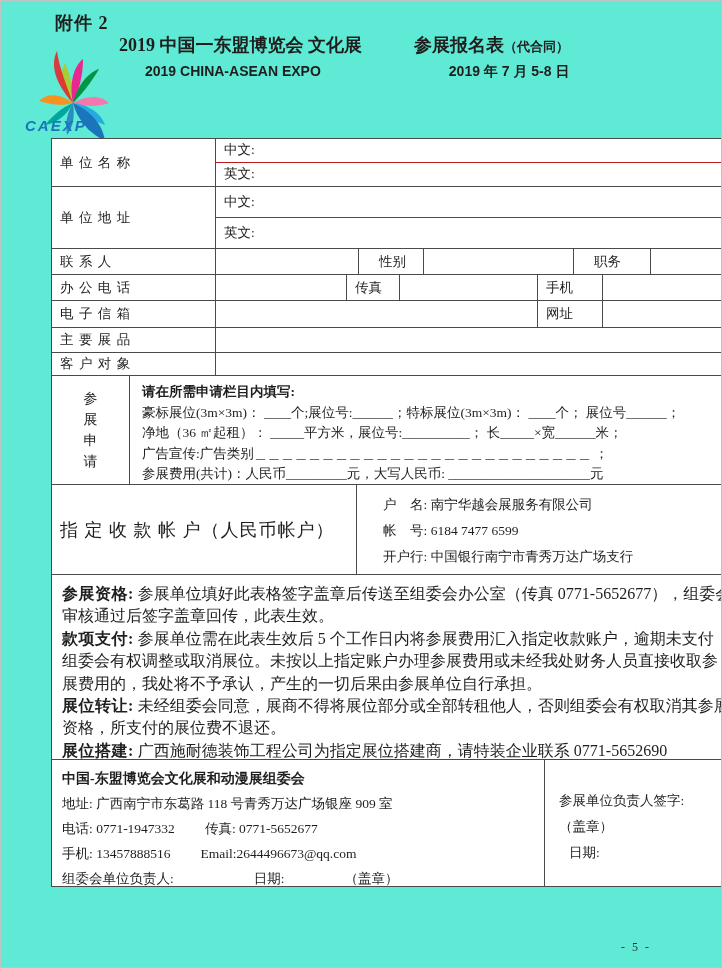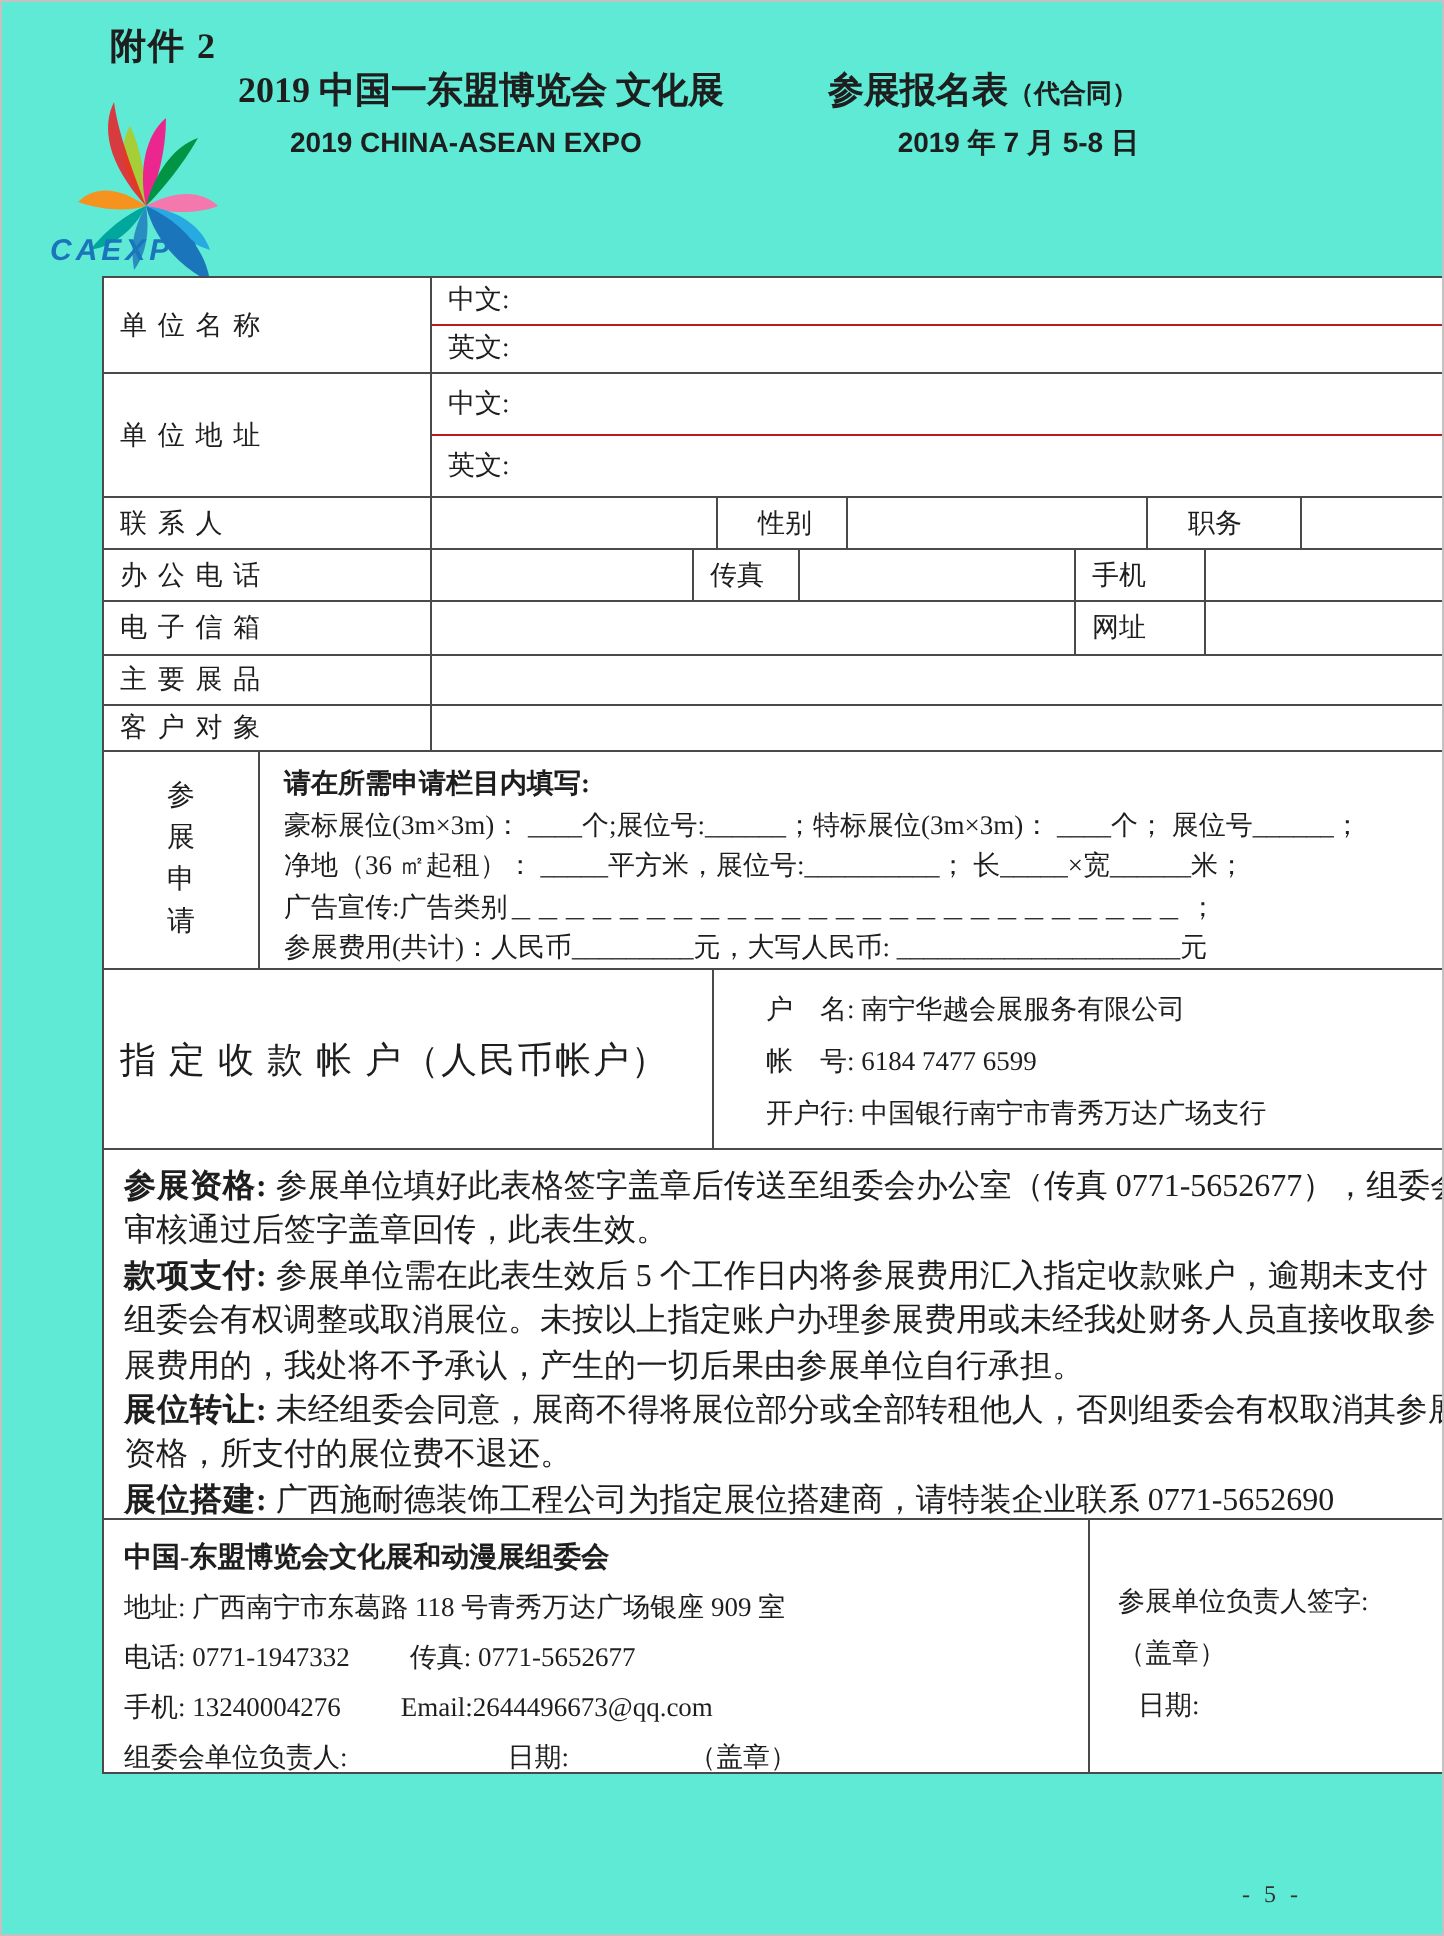--- a/index.html
+++ b/index.html
@@ -185,21 +185,21 @@
     <div class="row r-foot">
       <div class="cell w493 foot-left">
         <div class="fl-line fl-org">中国-东盟博览会文化展和动漫展组委会</div>
         <div class="fl-line">地址: 广西南宁市东葛路 118 号青秀万达广场银座 909 室</div>
         <div class="fl-line">
           <span>电话: 0771-1947332</span>
             <span class="gap30"></span>
             <span>传真: 0771-5652677</span>
         </div>
         <div class="fl-line">
-          <span>手机: 13240004276</span>
+          <span>手机: 13457888516</span>
             <span class="gap30"></span>
             <span>Email:2644496673@qq.com</span>
         </div>
         <div class="fl-line">
           <span>组委会单位负责人:</span>
             <span class="gap80"></span>
             <span>日期:</span>
             <span class="gap60"></span>
             <span>（盖章）</span>
         </div>

